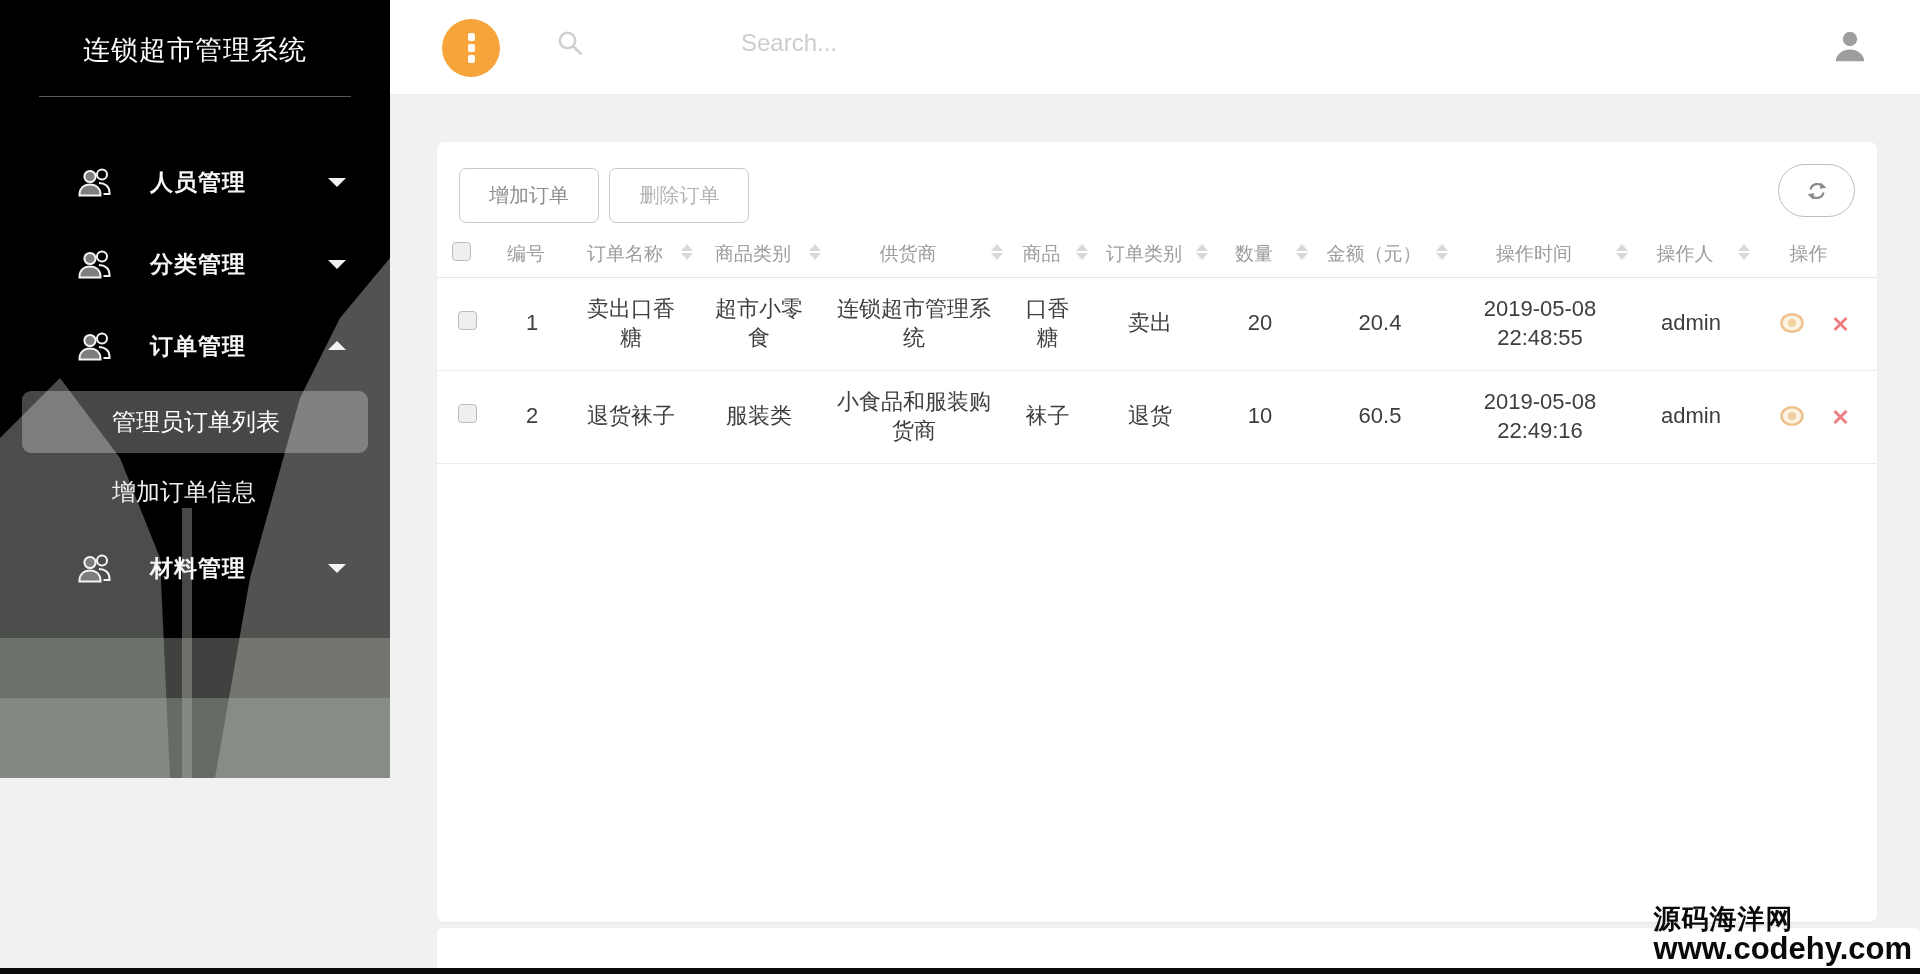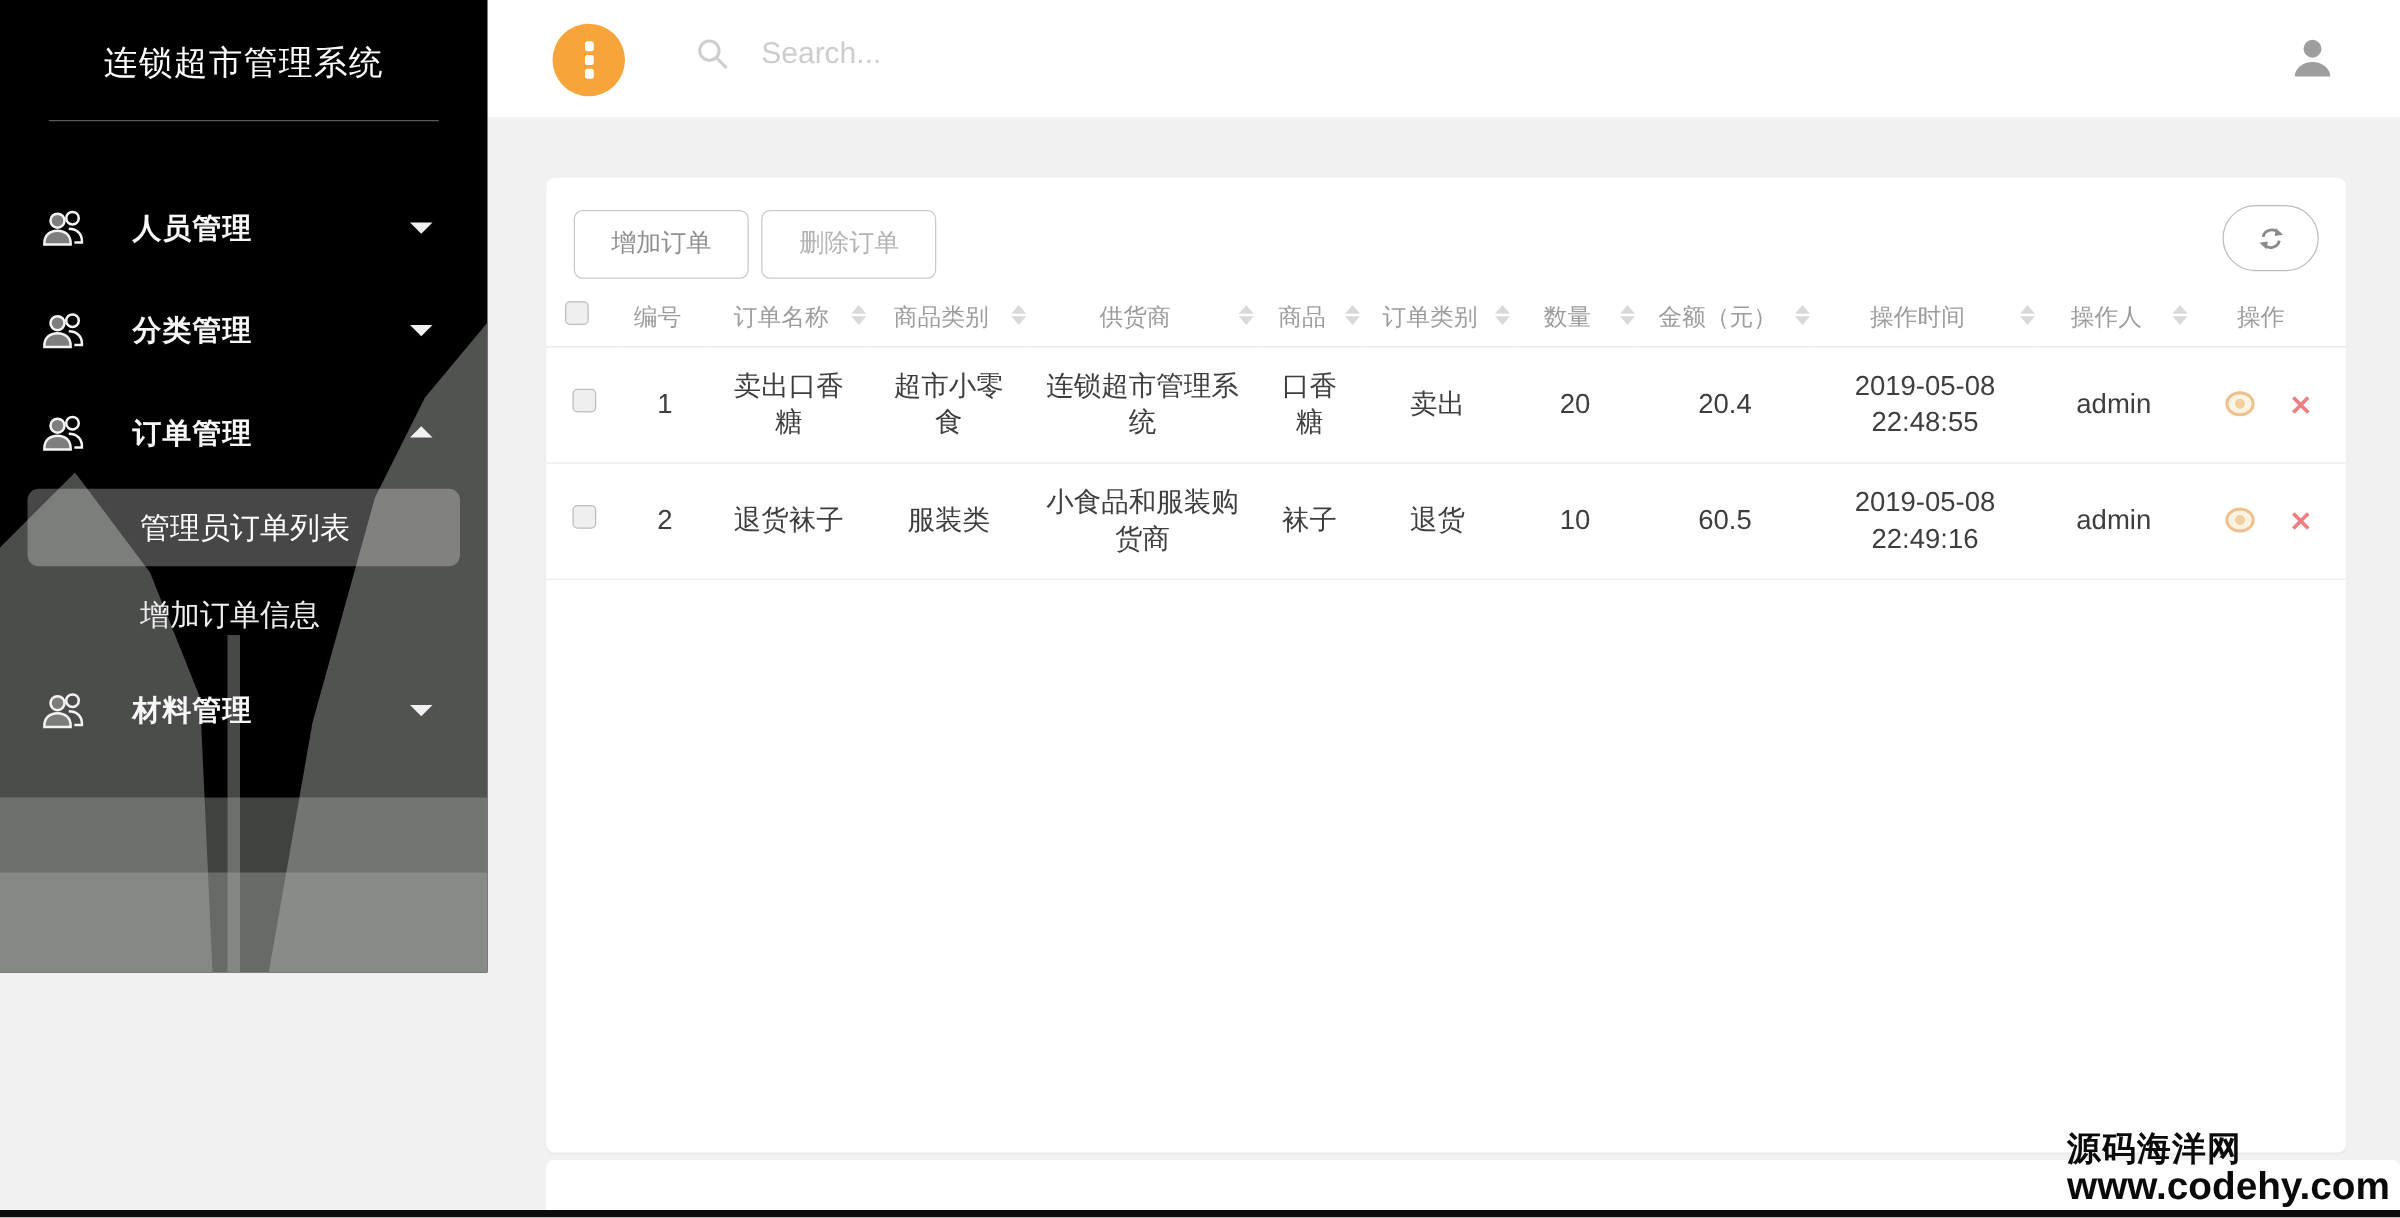--- a/index.html
+++ b/index.html
@@ -5,39 +5,39 @@
   * { margin:0; padding:0; box-sizing:border-box; }
   html,body { width:1920px; height:974px; overflow:hidden; font-family:"Liberation Sans","DejaVu Sans",sans-serif; background:#f1f1f2; }
   .app { position:relative; width:1920px; height:974px; }
 
   
   .sidebar { position:absolute; left:0; top:0; width:390px; height:778px; background:#000000; overflow:hidden; z-index:2; }
   .sidebar-bg { position:absolute; left:0; bottom:0; width:390px; height:520px; pointer-events:none; }
   .brand { position:relative; text-align:center; color:#fdfdfd; font-size:27px; letter-spacing:1px; padding-top:32px; }
   .brand-divider { margin:28px auto 0; width:312px; height:1px; background:rgba(255,255,255,0.35); }
   .nav { position:relative; margin-top:44px; }
-  .nav-item { position:relative; height:82px; display:flex; align-items:center; padding-left:32px; cursor:pointer; color:#f7f7f7; }
+  .nav-item { position:relative; height:82px; display:flex; align-items:center; padding-left:76px; cursor:pointer; color:#f7f7f7; }
   .nav-item .ppl { width:40px; height:32px; flex:0 0 40px; }
   .nav-item .lbl { font-size:23px; font-weight:700; margin-left:34px; letter-spacing:1px; }
   .caret { position:absolute; right:44px; top:50%; width:0; height:0; border-left:9px solid transparent; border-right:9px solid transparent; }
   .caret.down { border-top:9px solid #f2f2f2; margin-top:-4px; }
   .caret.up   { border-bottom:9px solid #f2f2f2; margin-top:-5px; }
   .submenu { position:relative; }
   .submenu-item { position:relative; margin:4px 22px; height:62px; border-radius:9px; display:flex; align-items:center; padding-left:90px; font-size:24px; color:#f3f3f3; cursor:pointer; }
   .submenu-item.active { background:rgba(255,255,255,0.28); color:#ffffff; }
   .submenu-item.plain { color:#eeeeee; margin-top:8px;text-align:center; }
 
   
   .main { position:absolute; left:390px; top:0; width:1530px; height:974px; }
   .topbar { position:relative; height:95px; background:#ffffff; border-bottom:1px solid #ededed; }
   .dots-btn { position:absolute; left:52px; top:19px; width:58px; height:58px; border-radius:50%; background:#f7a43a; border:none; cursor:pointer; display:flex; flex-direction:column; align-items:center; justify-content:center; gap:4px; }
   .dots-btn i { display:block; width:7px; height:8px; background:#ffffff; border-radius:2px; }
   .topbar-search { position:absolute; left:165px; top:28px; display:flex; align-items:center; }
   .topbar-search svg { margin-right:24px; }
-  .topbar-search input { border:none; outline:none; font-size:24px; color:#a21caf; width:360px; background:transparent; }
+  .topbar-search input { border:none; outline:none; font-size:24px; color:#a21caf; width:360px; background:transparent;text-align:center; }
   .topbar-search input::placeholder { color:#cdcdcd; }
   .user-btn { position:absolute; right:48px; top:26px; width:44px; height:44px; background:transparent; border:none; cursor:pointer; }
 
   
   .content { position:relative; height:879px; background:#f1f1f2;padding-left:48px; }
   .card { position:absolute; left:47px; top:47px; width:1440px; height:780px; background:#ffffff; border-radius:7px; box-shadow:0 1px 2px rgba(0,0,0,0.04); }
   .card-toolbar { position:relative; height:95px; padding:26px 22px 0 22px; }
   .btn { display:inline-block; border:1px solid #c9c9c9; background:#ffffff; border-radius:7px; font-size:20px; padding:0 29px; height:55px; line-height:53px; cursor:pointer; font-family:inherit; }
   .btn-add { color:#8f8f8f; margin-right:6px; }
   .btn-del { color:#b3b3b3; }

